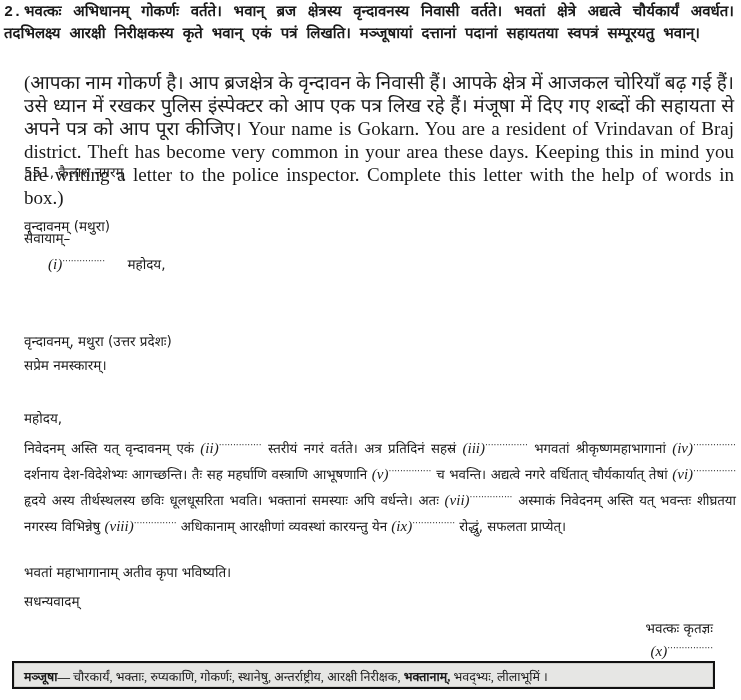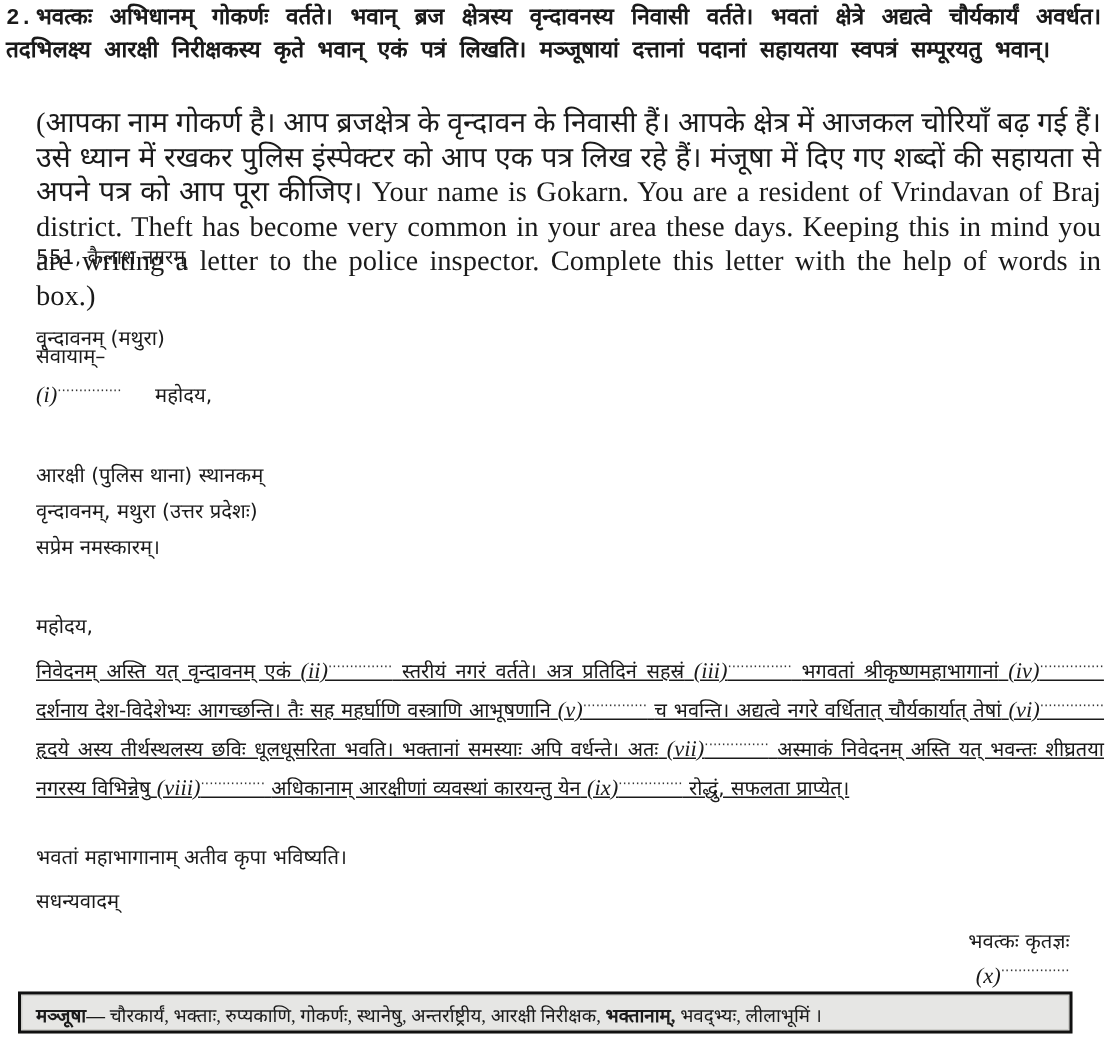--- a/index.html
+++ b/index.html
@@ -59,21 +59,20 @@
       line-height: 20px;
     }
     .para {
       position: absolute;
       left: 24px;
       width: 712px;
       font-family: "DejaVu Sans", sans-serif;
       font-size: 13.3px;
       line-height: 23px;
       text-align: justify;
-      text-decoration: underline;
     }
     .blank {
       font-family: "Liberation Serif", serif;
       font-style: italic;
       font-size: 15px;
     }
     .dots {
       letter-spacing: 0px;
       font-size: 9px;
       vertical-align: 5px;
@@ -117,25 +116,24 @@
 
   <div class="q-head">
     <span class="q-num">2.</span><span class="q-body">भवत्कः अभिधानम् गोकर्णः वर्तते। भवान् ब्रज क्षेत्रस्य वृन्दावनस्य निवासी वर्तते। भवतां क्षेत्रे अद्यत्वे चौर्यकार्यं अवर्धत। तदभिलक्ष्य आरक्षी निरीक्षकस्य कृते भवान् एकं पत्रं लिखति। मञ्जूषायां दत्तानां पदानां सहायतया स्वपत्रं सम्पूरयतु भवान्।</span>
   </div>
 
   <div class="translation">(आपका नाम गोकर्ण है। आप ब्रजक्षेत्र के वृन्दावन के निवासी हैं। आपके क्षेत्र में आजकल चोरियाँ बढ़ गई हैं। उसे ध्यान में रखकर पुलिस इंस्पेक्टर को आप एक पत्र लिख रहे हैं। मंजूषा में दिए गए शब्दों की सहायता से अपने पत्र को आप पूरा कीजिए। Your name is Gokarn. You are a resident of Vrindavan of Braj district. Theft has become very common in your area these days. Keeping this in mind you are writing a letter to the police inspector. Complete this letter with the help of words in box.)</div>
 
   <div class="line" style="top:162px;">551, कैलाश नगरम्</div>
   <div class="line" style="top:172px;margin-top:44px;">वृन्दावनम् (मथुरा)</div>
   <div class="line" style="top:228px;">सेवायाम्–</div>
-  <div class="line" style="top:251px;">
+  <div class="line" style="top:251px;margin-left:24px;">
     <span class="blank">(i)</span><span class="dots">···············</span>
     <span style="margin-left:18px;">महोदय,</span>
   </div>
-  <div class="line" style="top:307px;">आरक्षी (पुलिस थाना) स्थानकम्</div>
   <div class="line" style="top:331px;text-align:center;">वृन्दावनम्, मथुरा (उत्तर प्रदेशः)</div>
   <div class="line" style="top:355px;">सप्रेम नमस्कारम्।</div>
   <div class="line" style="top:408px;">महोदय,</div>
 
   <div class="para" style="top:434px;">
     <span>निवेदनम् अस्ति यत् वृन्दावनम् एकं</span>
     <span class="blank">(ii)</span><span class="dots">···············</span>
     <span>स्तरीयं नगरं वर्तते। अत्र प्रतिदिनं सहस्रं</span>
     <span class="blank">(iii)</span><span class="dots">···············</span>
     <span>भगवतां श्रीकृष्णमहाभागानां</span>

